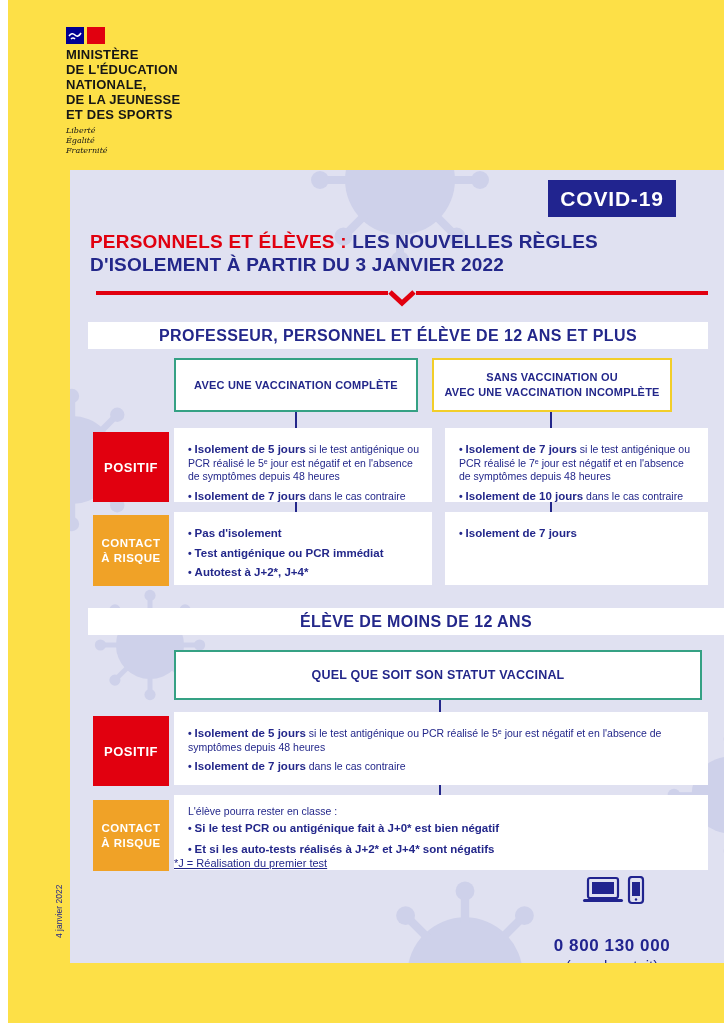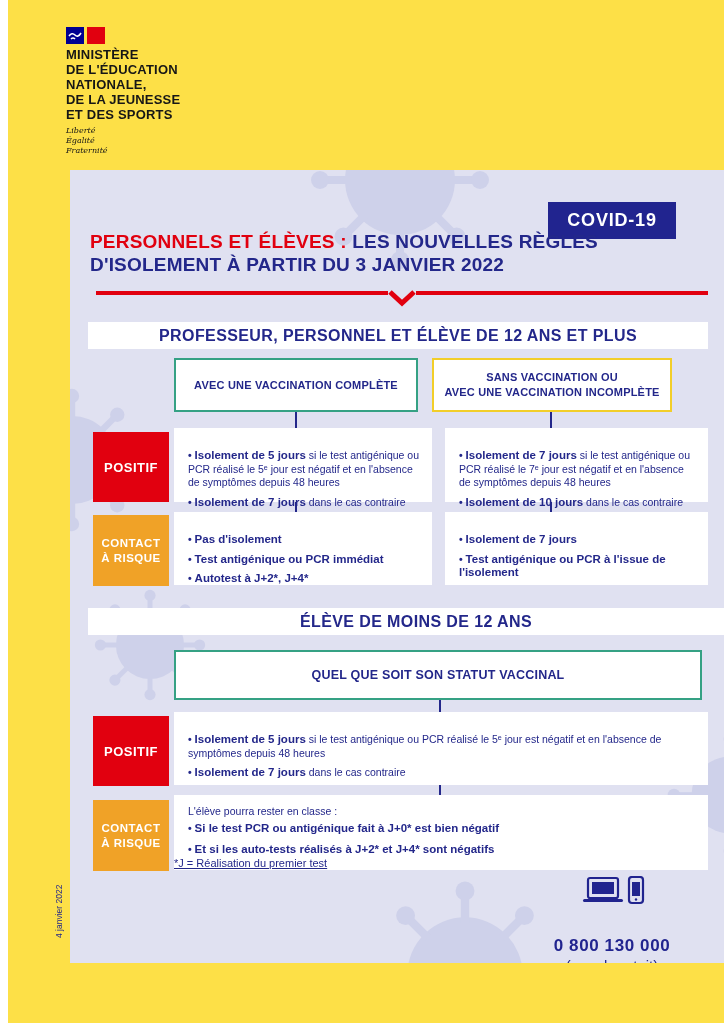--- a/index.html
+++ b/index.html
@@ -15,22 +15,22 @@
   .motto{position:absolute;left:58px;top:126px;font-family:"DejaVu Serif",serif;
          font-style:italic;font-size:8px;line-height:10px;color:#161616;}
   .side-date{position:absolute;left:46px;top:938px;transform:rotate(-90deg);
              transform-origin:0 0;font-size:8.5px;color:#23278a;white-space:nowrap;}
 
   
   .panel{position:absolute;left:62px;top:170px;width:662px;height:793px;
          background:#e0e1f1;overflow:hidden;}
   .deco{position:absolute;left:0;top:0;pointer-events:none;}
 
-  .badge{position:absolute;left:478px;top:32px;width:128px;height:37px;background:#21248f;
-         color:#fff;font-weight:bold;font-size:18px;letter-spacing:.8px;
+  .badge{position:absolute;left:478px;top:10px;width:128px;height:37px;background:#21248f;
+         color:#fff;font-weight:bold;font-size:21px;letter-spacing:.8px;
          display:flex;align-items:center;justify-content:center;}
 
   .title{position:absolute;left:20px;top:60px;width:622px;
          font-weight:bold;font-size:19px;line-height:23px;color:#23278a;letter-spacing:.2px;}
   .title .red{color:#e1000f;}
 
   .rule-seg{position:absolute;top:121px;height:4px;background:#e1000f;}
   .rule-l{left:26px;width:292px;}
   .rule-r{left:346px;width:292px;}
   .chevron{position:absolute;left:318px;top:120px;}
@@ -60,21 +60,21 @@
   .t-con2{top:630px;height:71px;font-size:11.5px;line-height:15px;}
 
   .rulebox{position:absolute;background:#ffffff;color:#23278a;}
   .rb-pl{left:104px;top:258px;width:258px;height:74px;}
   .rb-pr{left:375px;top:258px;width:263px;height:74px;}
   .rb-cl{left:104px;top:342px;width:258px;height:73px;}
   .rb-cr{left:375px;top:342px;width:263px;height:73px;}
   .rb-p2{left:104px;top:542px;width:534px;height:73px;}
   .rb-c2{left:104px;top:625px;width:534px;height:75px;}
 
-  .rulebox ul{margin:0;padding:21px 12px 6px 14px;list-style:none;}
+  .rulebox ul{margin:0;padding:15px 12px 6px 14px;list-style:none;}
   .rulebox li{margin:0 0 6px 0;line-height:13.5px;font-size:10.5px;}
   .rulebox li::before{content:"\2022\00a0";font-weight:bold;}
   .rulebox .b{font-weight:bold;font-size:11.5px;}
   .rb-intro{margin:10px 0 5px 14px;font-size:10.5px;}
   .rb-c2 li{margin-bottom:7px;}
 
   .footnote{position:absolute;left:104px;top:687px;font-size:11px;color:#23278a;text-decoration:underline;}
   .devices{position:absolute;left:512px;top:706px;}
   .web-banner{position:absolute;left:441px;top:741px;width:202px;height:22px;background:#21248f;
               color:#fff;font-weight:bold;font-size:9.5px;letter-spacing:.1px;
@@ -205,21 +205,20 @@
     <div class="rulebox rb-cl">
       <ul>
         <li><span class="b">Pas d'isolement</span><span></span></li>
         <li><span class="b">Test antigénique ou PCR immédiat</span><span></span></li>
         <li><span class="b">Autotest à J+2*, J+4*</span><span></span></li>
       </ul>
     </div>
     <div class="rulebox rb-cr">
       <ul>
         <li><span class="b">Isolement de 7 jours</span><span></span></li>
-        <li><span class="b">Test antigénique ou PCR à l'issue de l'isolement</span><span></span></li>
       </ul>
     </div>
 
     <div class="sec-bar bar2">ÉLÈVE DE MOINS DE 12 ANS</div>
     <div class="vax-box vax-wide">QUEL QUE SOIT SON STATUT VACCINAL</div>
 
     <div class="connector" style="left:369px;top:530px;height:12px;"></div>
     <div class="connector" style="left:369px;top:615px;height:10px;"></div>
 
     <div class="tag tag-red t-pos2">POSITIF</div>

